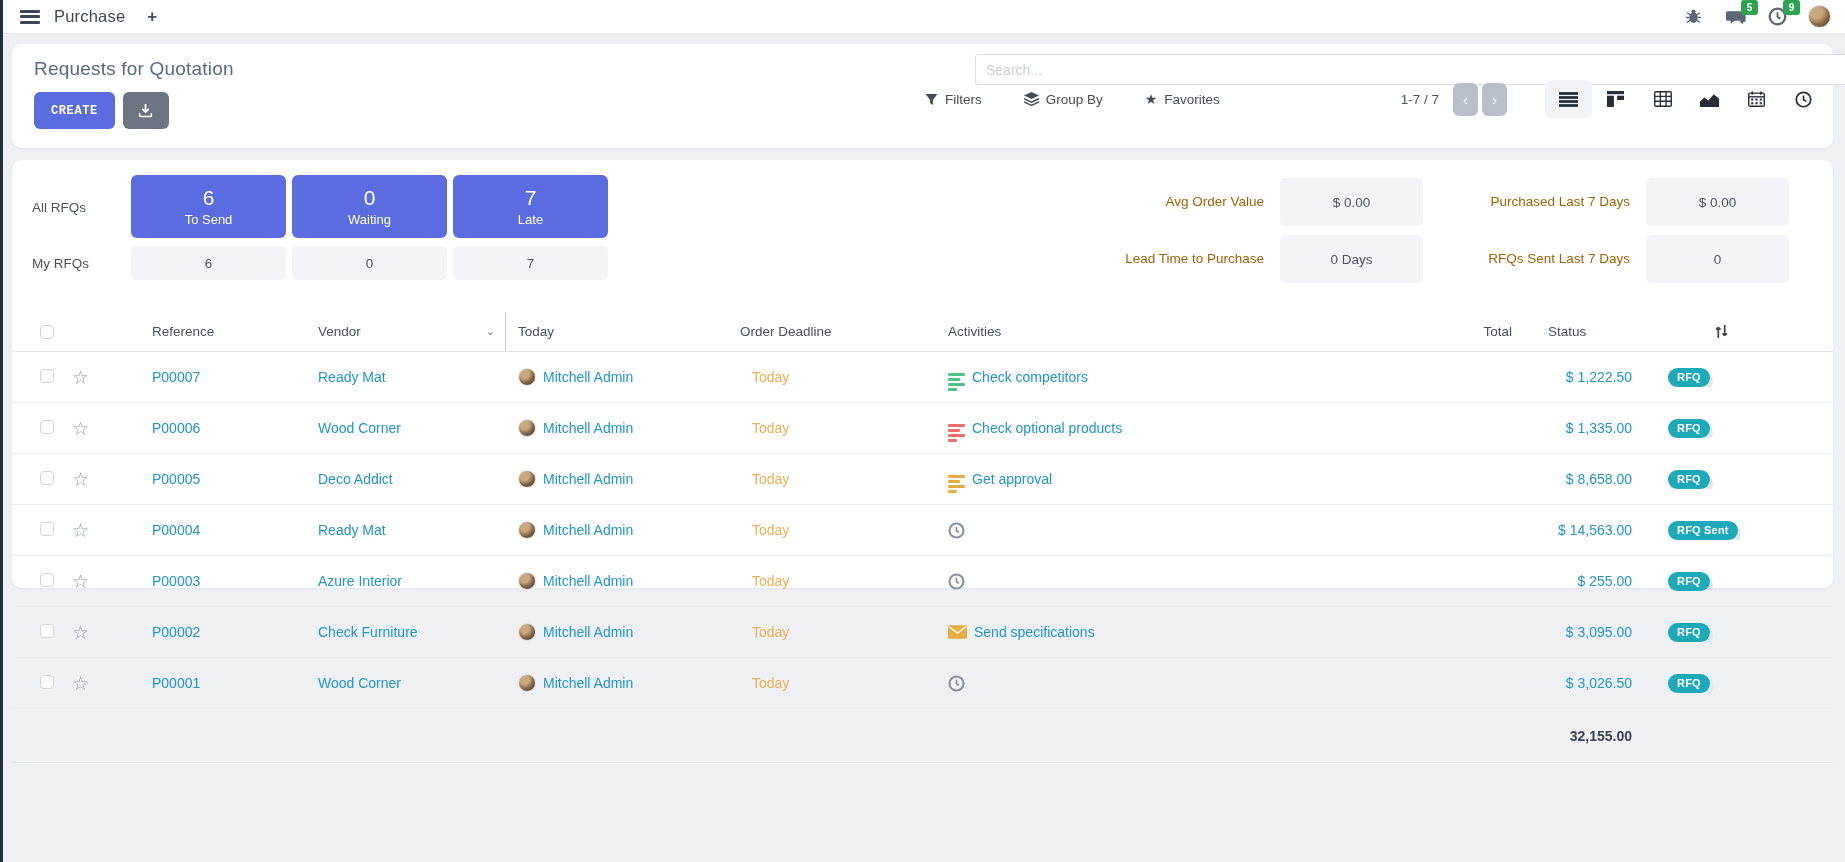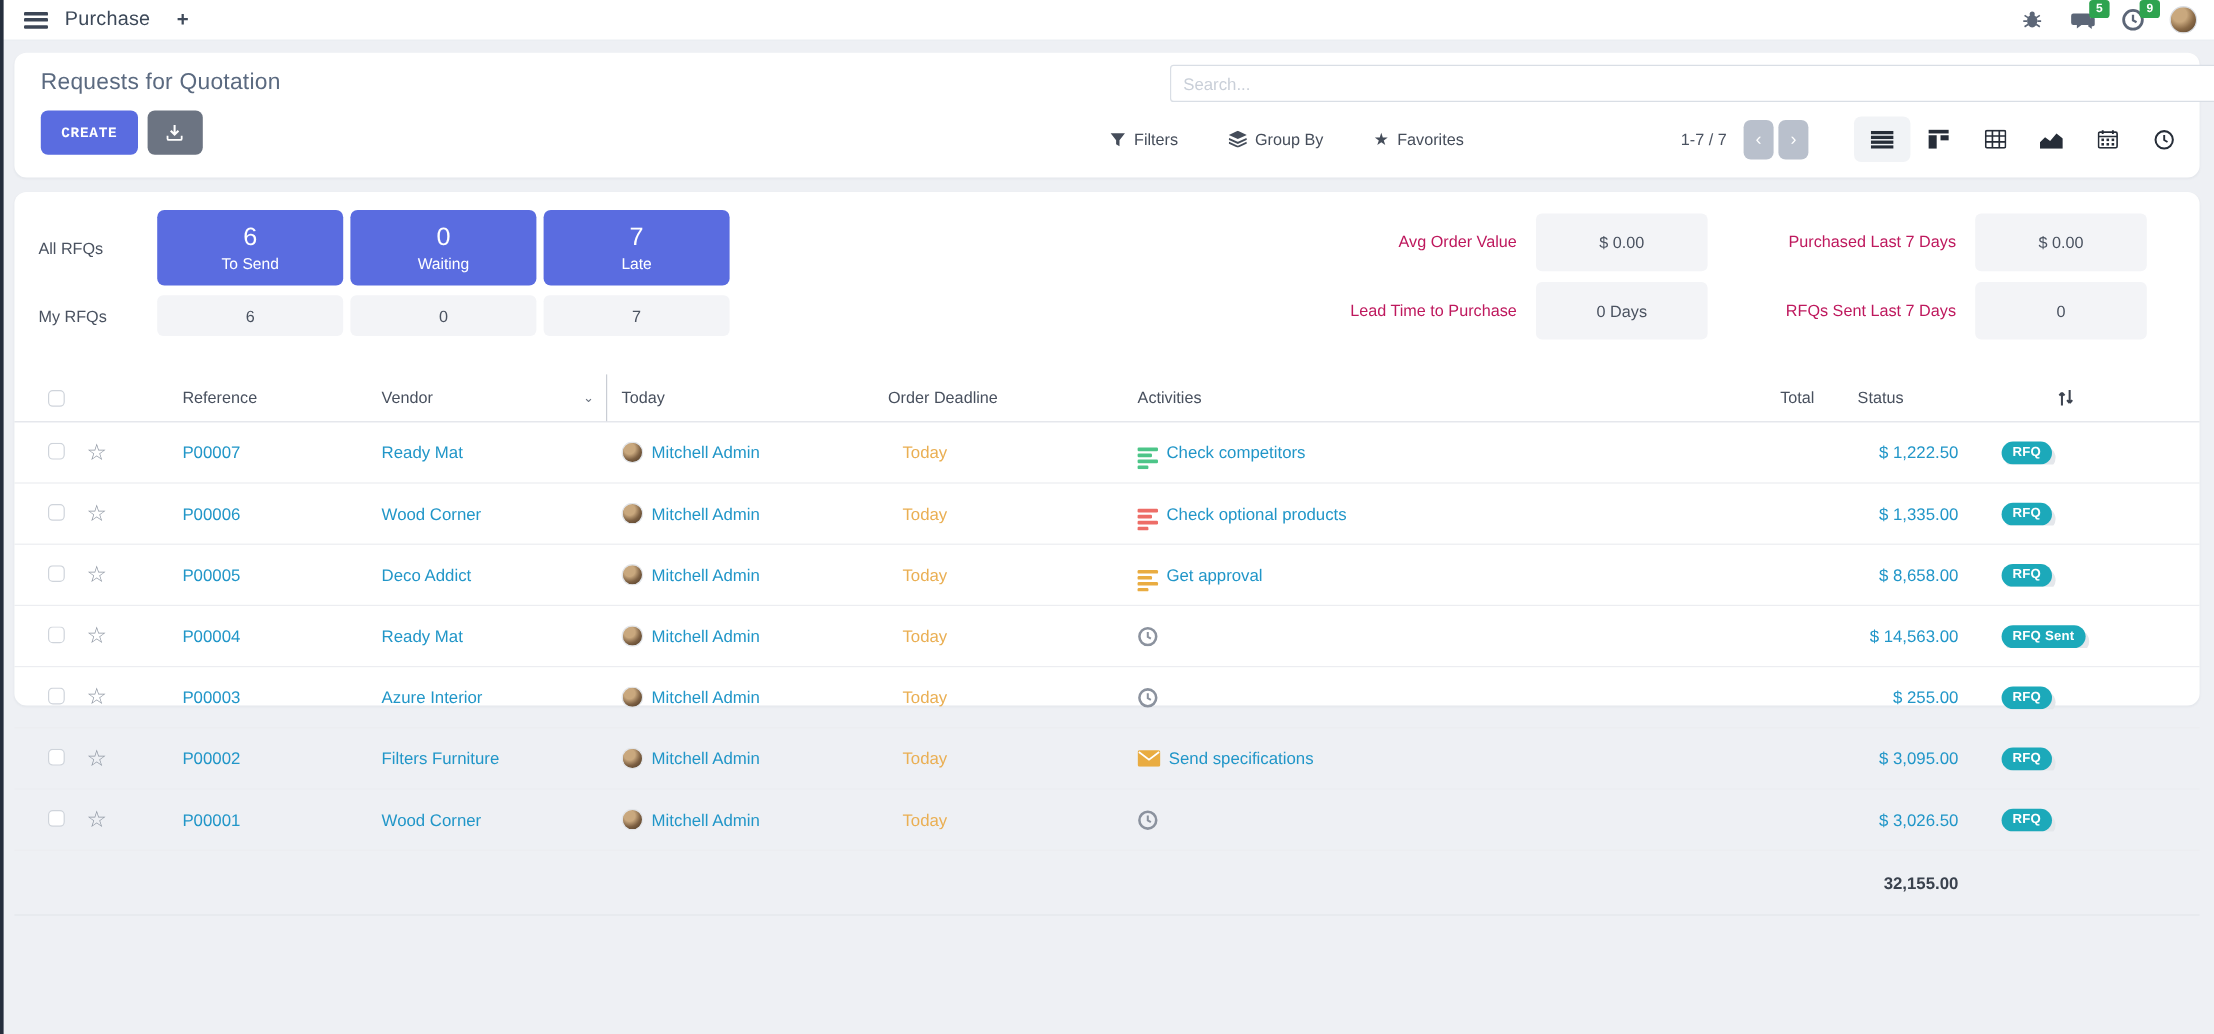--- a/index.html
+++ b/index.html
@@ -59,21 +59,21 @@
     position:absolute; left:963px; top:10px; width:902px; height:31px;
     border:1px solid #d9dee5; border-radius:3px; display:flex; align-items:center; background:#fff;
   }
   .search-input {
     flex:1; border:none; outline:none; font-size:14px; padding:0 10px; color:#3c4656;
     font-family:"Liberation Sans",sans-serif; background:transparent;
   }
   .search-input::placeholder { color:#c9cfd8; }
   .search-icon-btn { width:34px; display:flex; align-items:center; justify-content:center; cursor:pointer; }
 
-  .cp-tools { position:absolute; left:913px; top:52px; width:902px; height:40px; display:flex; }
+  .cp-tools { position:absolute; left:913px; top:35px; width:902px; height:40px; display:flex; }
   .tool-btn { display:flex; align-items:center; gap:7px; font-size:13.5px; color:#454d5a; cursor:pointer; margin-right:42px; background:none; border:none; font-family:"Liberation Sans",sans-serif; }
   .pager { margin-left:auto; display:flex; align-items:center; gap:4px; }
   .pager-text { font-size:13.5px; color:#4a5260; margin-right:10px; }
   .pg-btn {
     width:25px; height:33px; border:none; border-radius:6px; background:#b9c0cc; color:#fff;
     font-size:15px; cursor:pointer; display:flex; align-items:center; justify-content:center;
     font-family:"Liberation Sans",sans-serif;
   }
   .view-switcher { display:flex; align-items:center; margin-left:38px; }
   .vs-btn { width:47px; height:38px; display:flex; align-items:center; justify-content:center; cursor:pointer; border-radius:6px; }
@@ -87,21 +87,21 @@
     background:#5a6ce0; color:#fff; text-align:center; cursor:pointer;
     display:flex; flex-direction:column; justify-content:center; gap:2px;
   }
   .kpi-card .num { font-size:21px; }
   .kpi-card .lbl { font-size:13px; }
   .kpi-mini {
     position:absolute; width:155px; height:34px; top:86px; border-radius:5px;
     background:#f3f4f7; color:#4a5260; font-size:13.5px;
     display:flex; align-items:center; justify-content:center; cursor:pointer;
   }
-  .metric-label { position:absolute; font-size:13.5px; color:#be185d; text-align:right; width:220px; }
+  .metric-label { position:absolute; font-size:13.5px; color:#a16207; text-align:right; width:220px; }
   .metric-box {
     position:absolute; width:143px; height:48px; border-radius:5px; background:#f3f4f7;
     font-size:13.5px; color:#4a5260; display:flex; align-items:center; justify-content:center;
   }
 
   
   .rfq-table { position:absolute; left:0; top:152px; width:1821px; }
   .trow {
     display:grid;
     grid-template-columns:48px 56px 190px 200px 230px 200px 320px 280px 120px 130px 1fr;
@@ -471,21 +471,21 @@
     <div class="td"></div>
     <div class="td td-total link">$ 255.00</div>
     <div class="td"><span class="badge-wrap"><span class="status-pill">RFQ</span></span></div>
     <div></div>
   </div>
 
   <div class="trow">
     <div class="td"><span class="cb"></span></div>
     <div class="star">☆</div>
     <div class="td td-ref link">P00002</div>
-    <div class="td link">Filters Furniture</div>
+    <div class="td link">Check Furniture</div>
     <div class="td buyer-cell">
       <span class="avatar-s"></span>
       <span class="link">Mitchell Admin</span>
     </div>
     <div class="td td-deadline deadline">Today</div>
     <div class="td act-cell">
       <span>
               <svg width="19" height="14" viewBox="0 0 18 13">
                 <rect width="18" height="13" rx="1.5" fill="#e9ac41"></rect>
                 <path d="M1 1.5 9 7.5 17 1.5" stroke="#fff" stroke-width="1.4" fill="none"></path>

